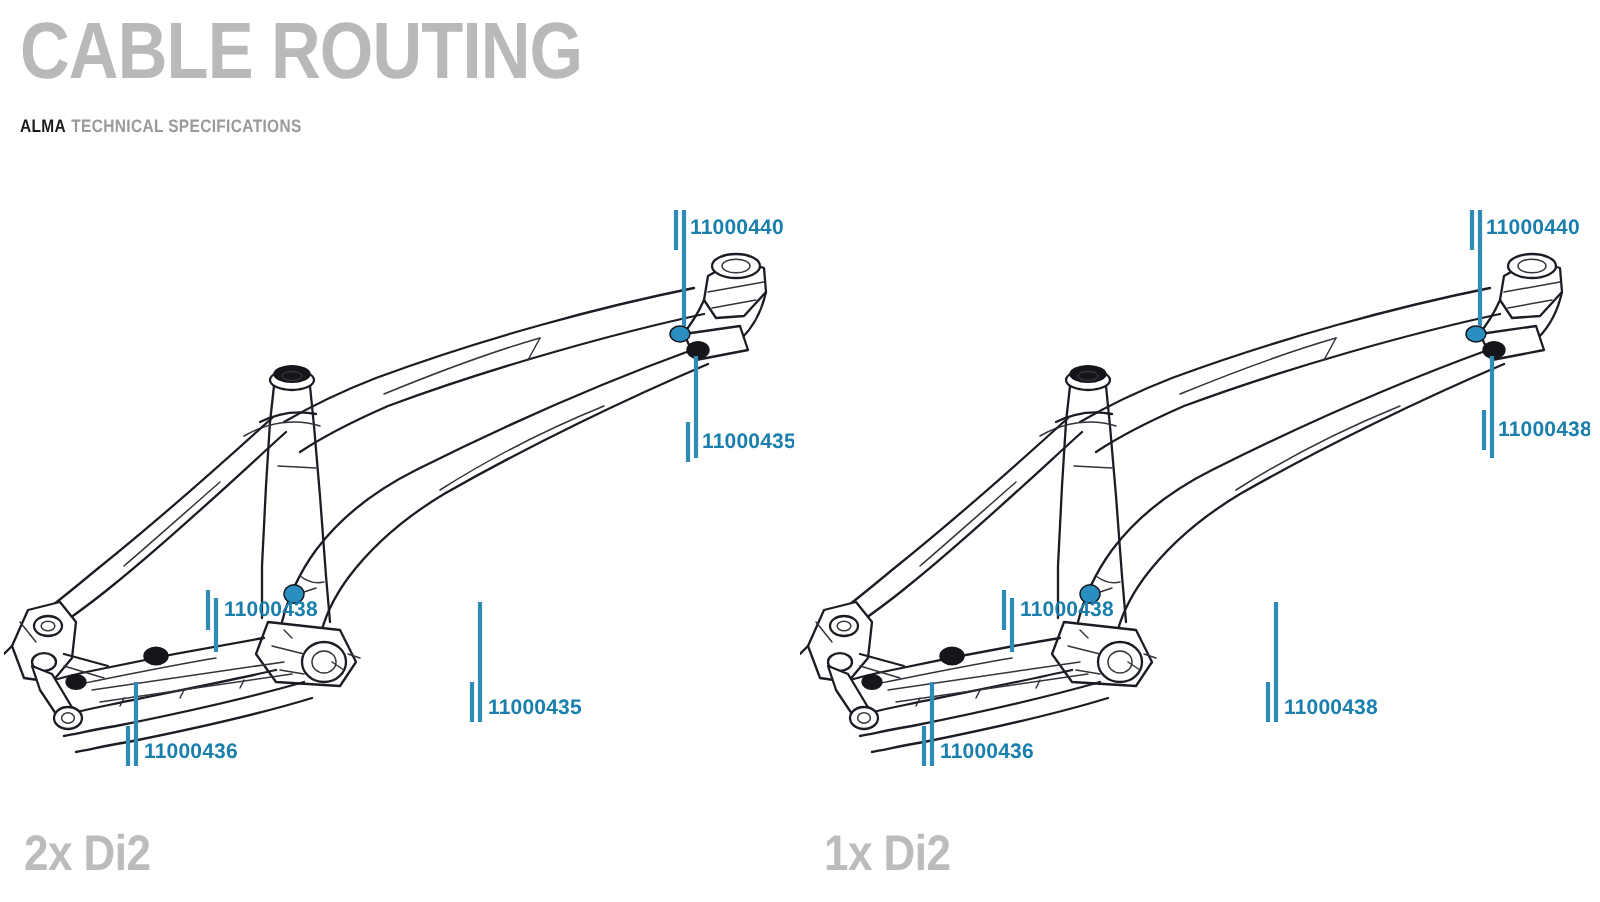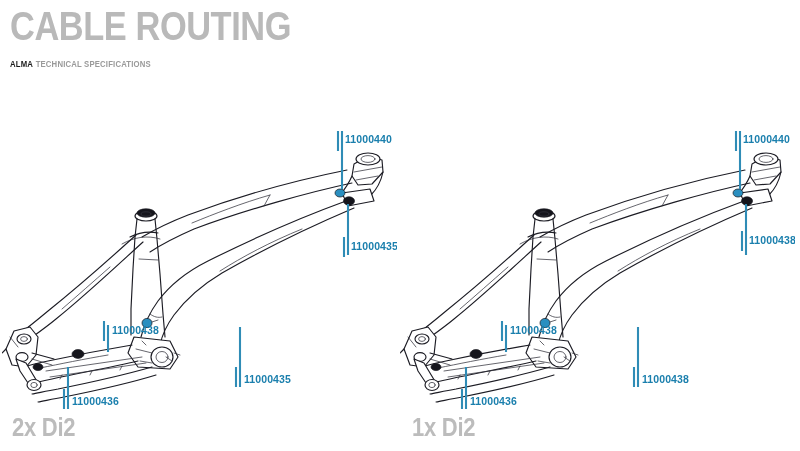--- a/index.html
+++ b/index.html
@@ -54,21 +54,21 @@
     font-size: 9px;
     font-weight: bold;
     color: #9a9a9a;
     letter-spacing: 0.2px;
     margin-left: 3px;
   }
 
   
   .panel {
     position: absolute;
-    top: 109px;
+    top: 83px;
     width: 395px;
     height: 310px;
   }
   #panel-2x { left: 2px; }
   #panel-1x { left: 400px; }
 
   .panel-caption {
     position: absolute;
     top: 415px;
     font-family: "Liberation Sans Narrow", "Liberation Sans", sans-serif;

